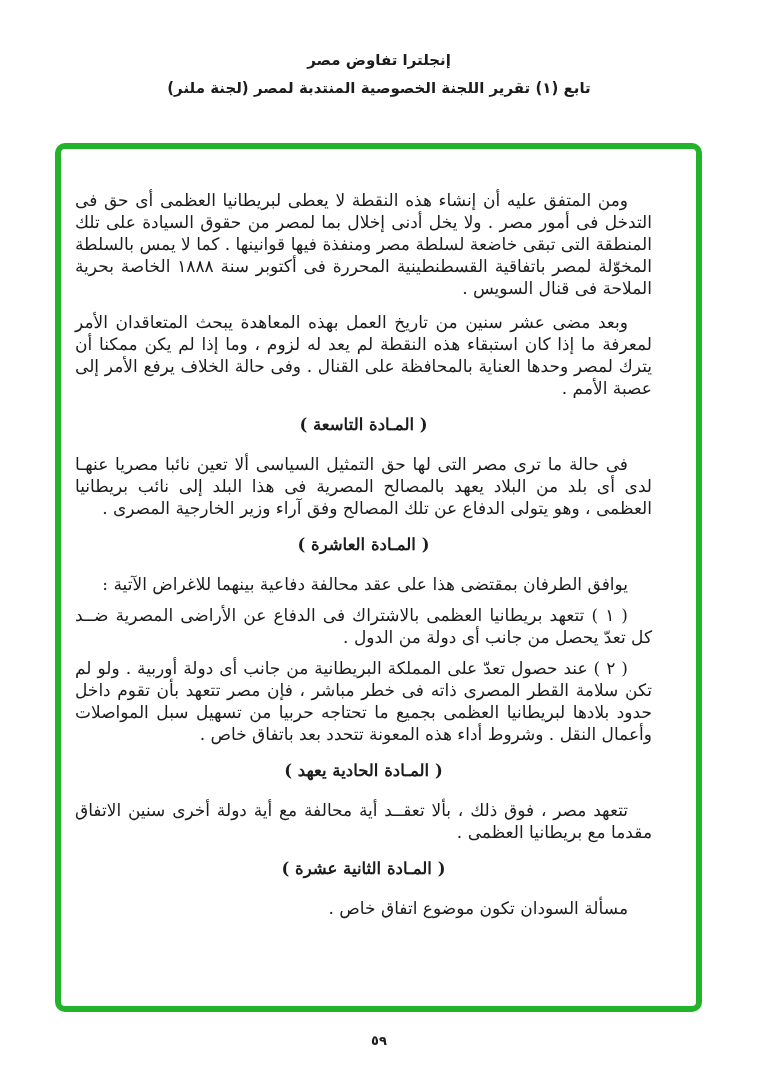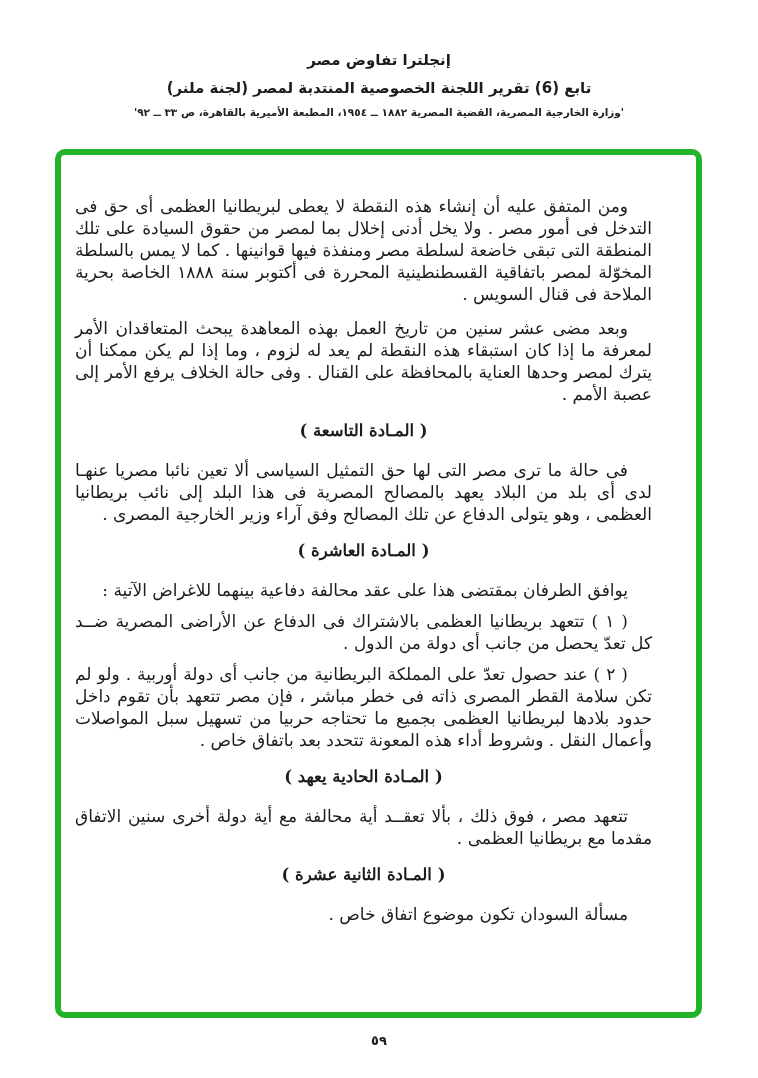--- a/index.html
+++ b/index.html
@@ -44,21 +44,21 @@
     font-weight: bold;
     font-size: 10.5px;
     line-height: 14px;
     margin: 0;
     color: #222222;
   }
   
   .frame {
     position: absolute;
     left: 55px;
-    top: 149px;
+    top: 143px;
     width: 647px;
     height: 869px;
     box-sizing: border-box;
     border: 6px solid #22b32b;
     border-radius: 10px;
     background: #ffffff;
     padding-left: 44px;
   }
   .content {
     position: absolute;
@@ -97,22 +97,21 @@
     font-size: 13px;
   }
 </style>
 </head>
 <body>
 
 <div class="page" style="color: rgb(28, 28, 28);">
 
   <div class="header">
     <p class="title">إنجلترا تفاوض مصر</p>
-    <p class="subtitle">تابع (6) تقرير اللجنة الخصوصية المنتدبة لمصر (لجنة ملنر)</p>
-    <p class="citation">'وزارة الخارجية المصرية، القضية المصرية ١٨٨٢ ــ ١٩٥٤، المطبعة الأميرية بالقاهرة، ص ٣٣ ــ ٩٢'</p>
+    <p class="subtitle">تابع (١) تقرير اللجنة الخصوصية المنتدبة لمصر (لجنة ملنر)</p>
   </div>
 
   <div class="frame" style="border-color: rgb(34, 179, 43);">
     <div class="content">
       <p class="body-par">ومن المتفق عليه أن إنشاء هذه النقطة لا يعطى لبريطانيا العظمى أى حق فى التدخل فى أمور مصر . ولا يخل أدنى إخلال بما لمصر من حقوق السيادة على تلك المنطقة التى تبقى خاضعة لسلطة مصر ومنفذة فيها قوانينها . كما لا يمس بالسلطة المخوّلة لمصر باتفاقية القسطنطينية المحررة فى أكتوبر سنة ١٨٨٨ الخاصة بحرية الملاحة فى قنال السويس .</p>
       <p class="body-par">وبعد مضى عشر سنين من تاريخ العمل بهذه المعاهدة يبحث المتعاقدان الأمر لمعرفة ما إذا كان استبقاء هذه النقطة لم يعد له لزوم ، وما إذا لم يكن ممكنا أن يترك لمصر وحدها العناية بالمحافظة على القنال . وفى حالة الخلاف يرفع الأمر إلى عصبة الأمم .</p>
       <h3 class="article-heading">( المـادة التاسعة )</h3>
       <p class="body-par">فى حالة ما ترى مصر التى لها حق التمثيل السياسى ألا تعين نائبا مصريا عنهـا لدى أى بلد من البلاد يعهد بالمصالح المصرية فى هذا البلد إلى نائب بريطانيا العظمى ، وهو يتولى الدفاع عن تلك المصالح وفق آراء وزير الخارجية المصرى .</p>
       <h3 class="article-heading">( المـادة العاشرة )</h3>
       <p class="body-par no-gap">يوافق الطرفان بمقتضى هذا على عقد محالفة دفاعية بينهما للاغراض الآتية :</p>

